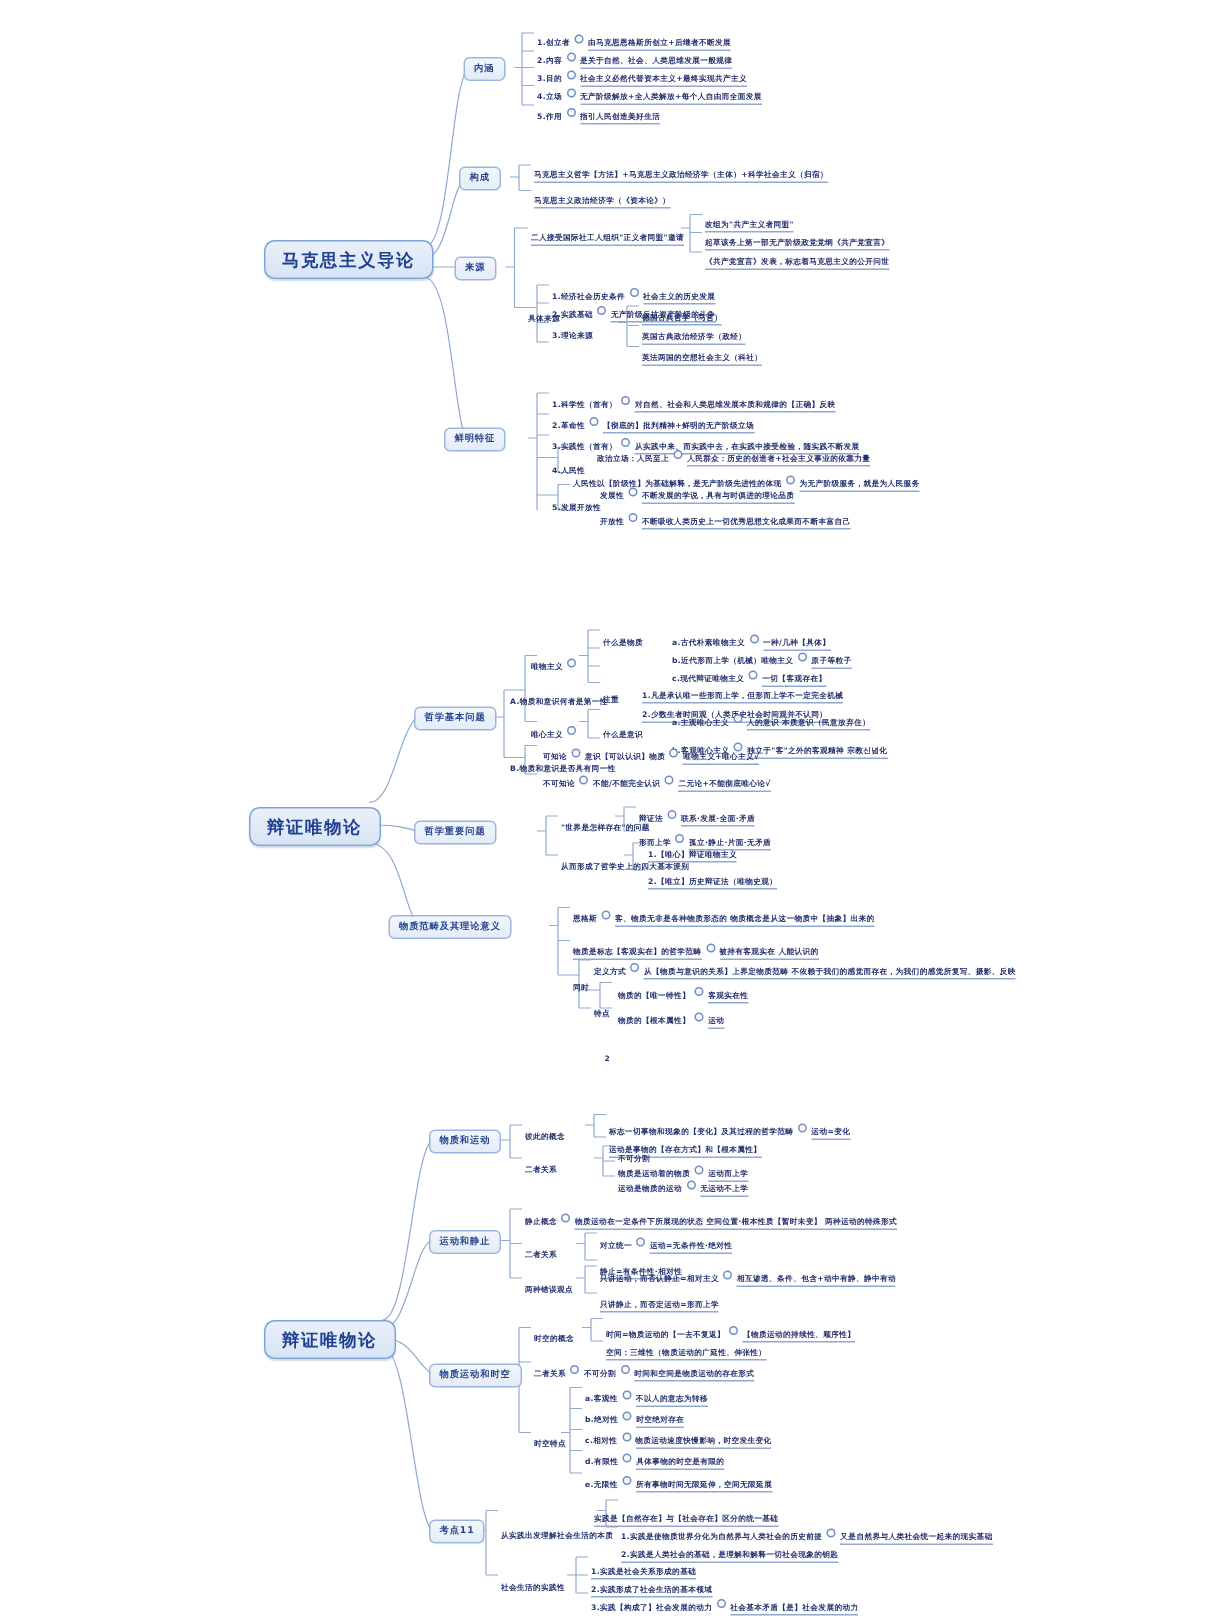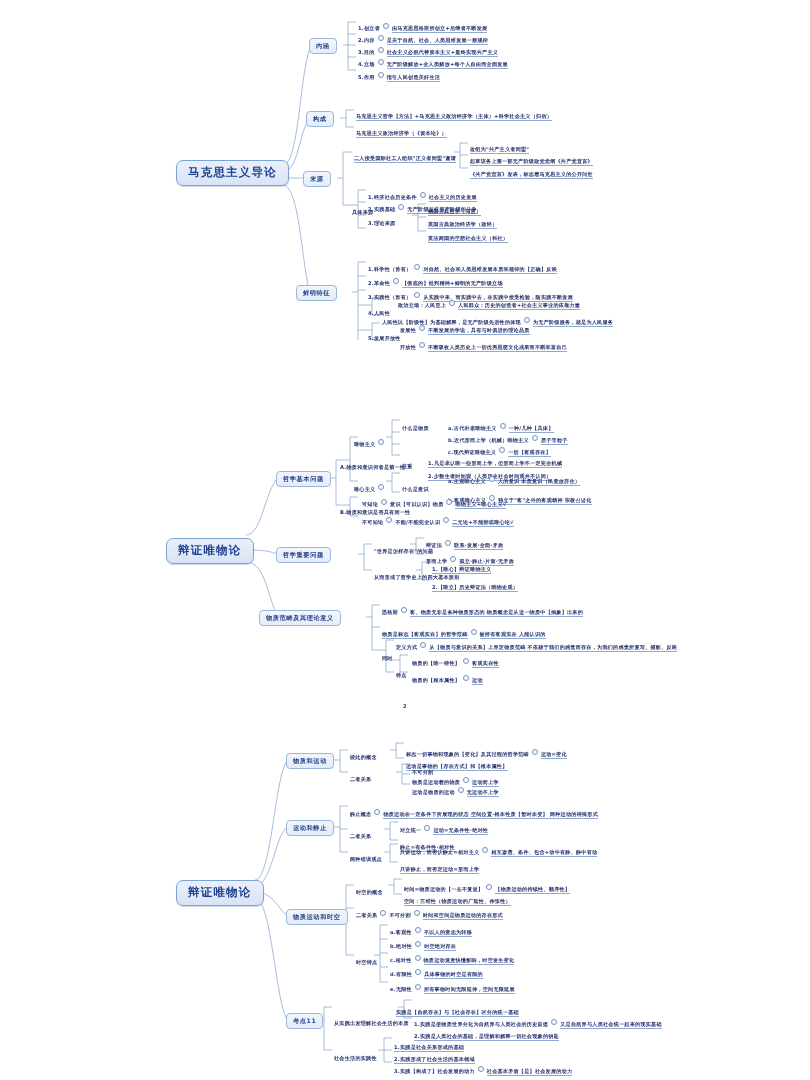--- a/index.html
+++ b/index.html
@@ -36,21 +36,20 @@
   .root {
     background: linear-gradient(180deg,#eaf0fa 0%, #d8e4f5 100%);
     border: 1.4px solid #7ba3d6;
     border-radius: 7px;
     color: #1f3f8f;
     font-weight: bold;
     font-size: 11.5px;
     letter-spacing: 1.2px;
     padding: 6px 11px;
     box-shadow: 0 1px 1px rgba(120,150,190,.35);
-    font-family: Liberation Mono, monospace;
   }
   
   .branch {
     background: linear-gradient(180deg,#f2f6fc 0%, #e3ecf8 100%);
     border: 1px solid #9ab6dc;
     border-radius: 4px;
     color: #27448c;
     font-weight: bold;
     font-size: 6.2px;
     letter-spacing: .6px;

